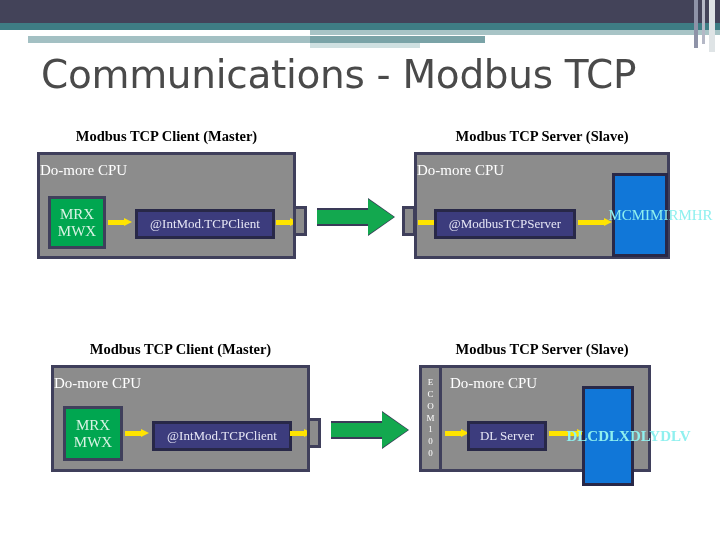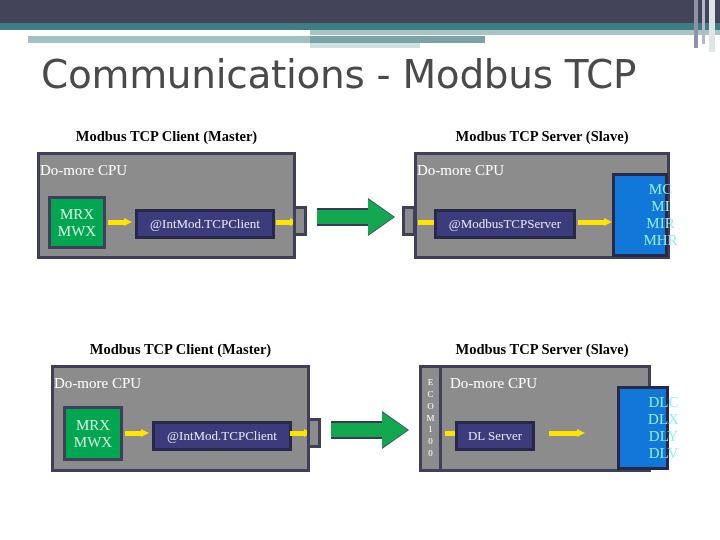--- a/index.html
+++ b/index.html
@@ -145,21 +145,21 @@
   .cyan-box {
     position: absolute;
     background: #1177d8;
     border: 3px solid #282848;
     box-sizing: border-box;
     color: #8ff0ef;
     font-family: "Liberation Serif", serif;
     font-size: 15px;
     line-height: 1.12;
     display: flex;
-    flex-direction: column;
+    flex-direction: row;
     align-items: center;
     justify-content: center;
     padding-left: 41px;
   }
 
   .port-tab {
     position: absolute;
     background: #8c8c8c;
     border: 3px solid #3f3f5b;
     box-sizing: border-box;
@@ -350,27 +350,27 @@
     <span>1</span>
     <span>0</span>
     <span>0</span>
   </div>
 
   <div class="yarrow" style="left:445px; top:429px; width:24px;">
     <div class="shaft" style="width:18px;"></div>
       <div class="head"></div>
   </div>
 
-  <div class="blue-box" style="left:455px; top:421px; width:80px; height:30px;text-align:center;">DL Server</div>
+  <div class="blue-box" style="left:467px; top:421px; width:80px; height:30px;text-align:center;">DL Server</div>
 
   <div class="yarrow" style="left:549px; top:429px; width:36px;">
     <div class="shaft" style="width:29px;"></div>
       <div class="head"></div>
   </div>
 
-  <div class="cyan-box" style="left:617px; top:386px; width:52px; height:84px;">
+  <div class="cyan-box" style="left:582px; top:386px; width:52px; height:100px;font-weight:bold;">
     <span>DLC</span>
     <span>DLX</span>
     <span>DLY</span>
     <span>DLV</span>
   </div>
 
 </div>
 
 </body></html>

